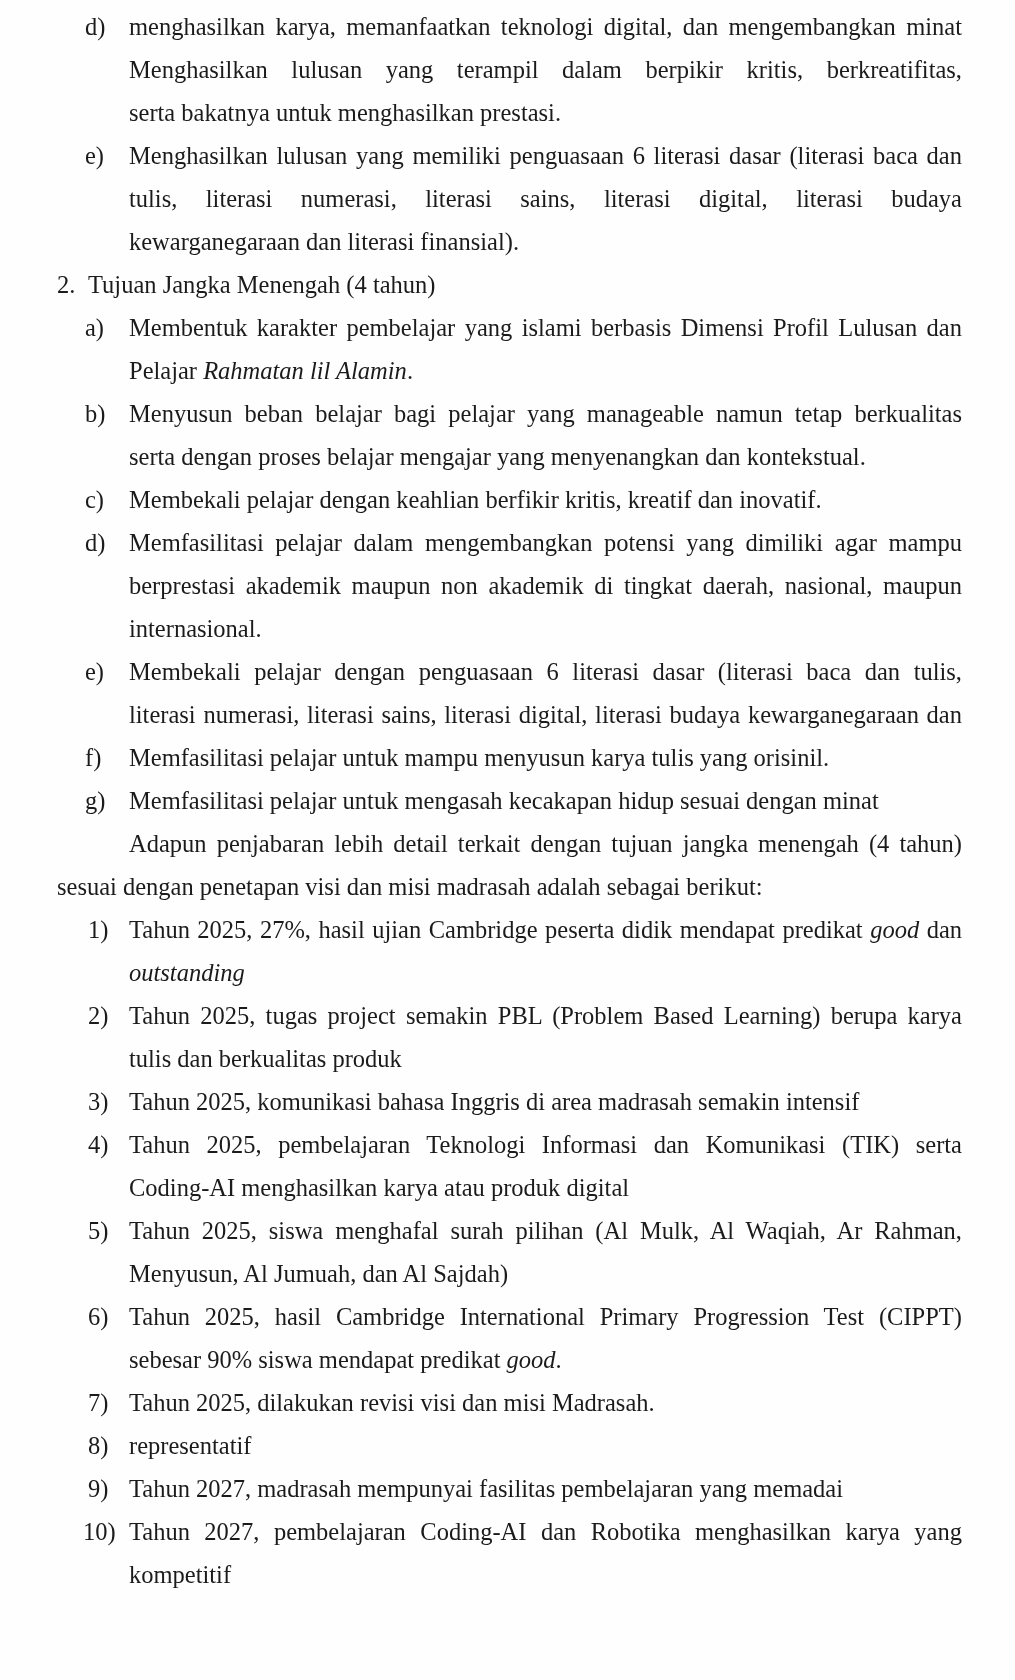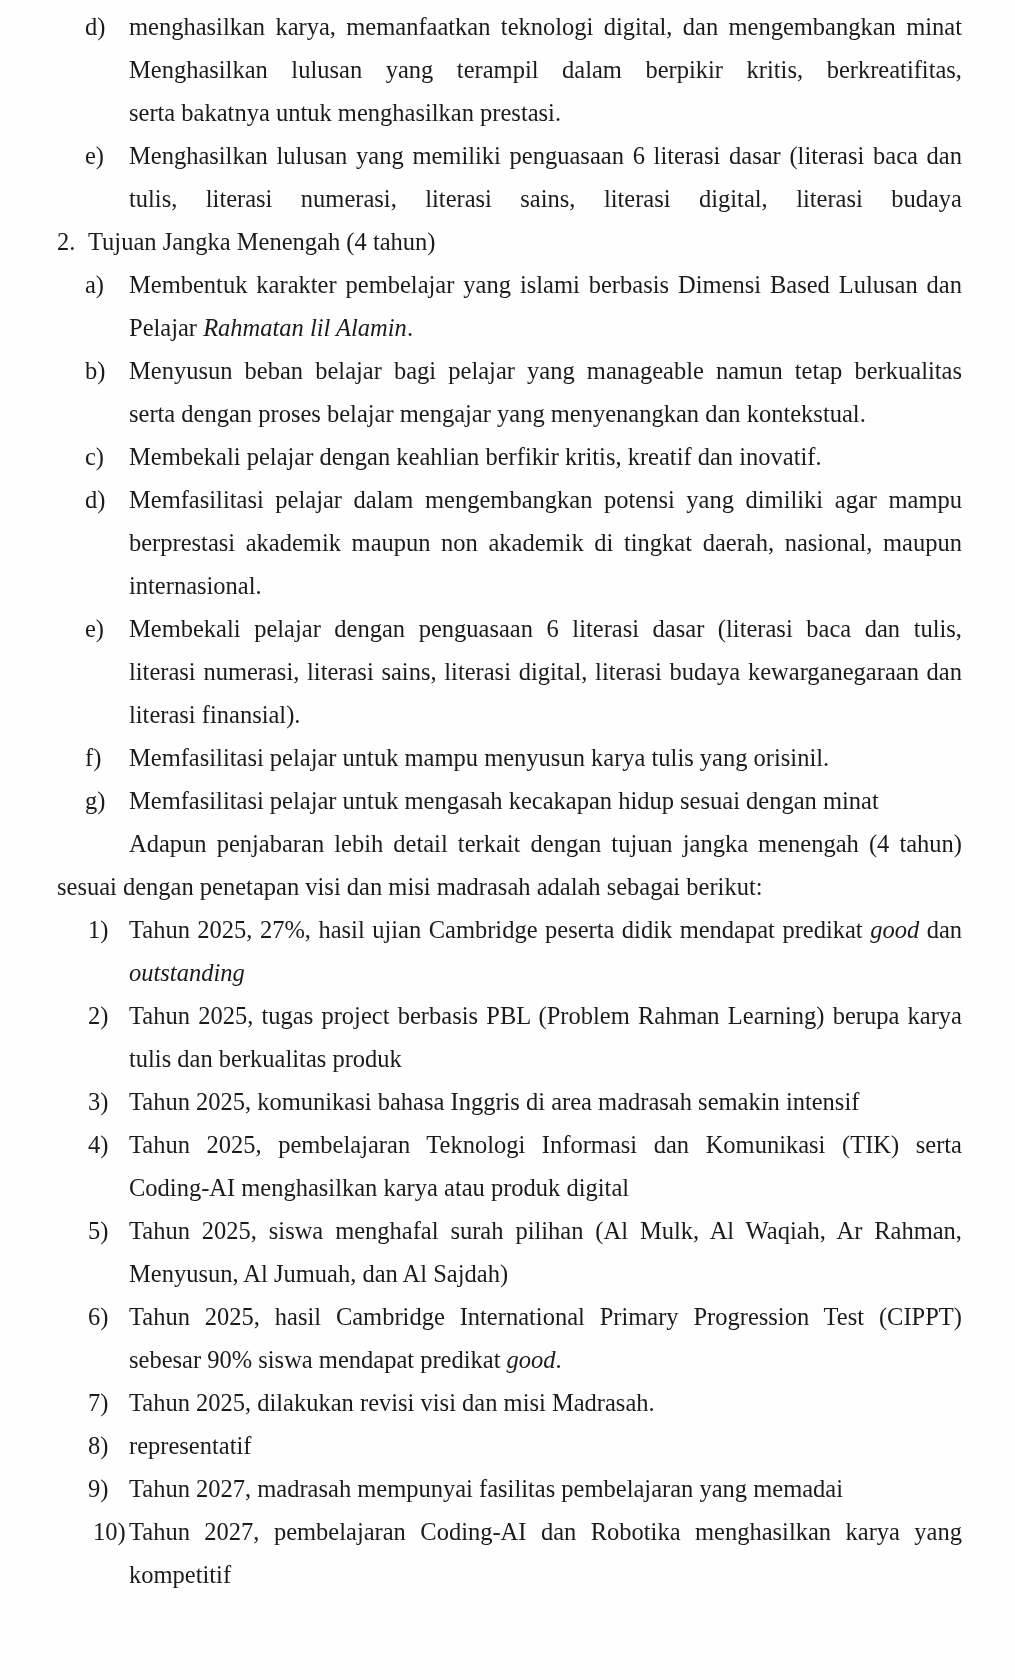--- a/index.html
+++ b/index.html
@@ -23,21 +23,21 @@
     width: 905px;
   }
   .block { position: relative; }
   .block .marker {
     position: absolute; top: 0;
     line-height: 43px;
     white-space: nowrap;
   }
   .letter > .marker  { left: 28px; }
   .number > .marker  { left: 31px; }
-  .number.wide > .marker { left: 36px; }
+  .number.wide > .marker { left: 26px; }
   .heading2 > .marker { left: 0; }
   .line {
     text-align: justify;
     text-align-last: justify;
     height: 43px;
     overflow: hidden;
   }
   .line.last { text-align-last: left; }
   .letter .line, .number .line { padding-left: 72px; }
   .heading2 .line { padding-left: 31px; }
@@ -53,28 +53,29 @@
       <div class="block letter">
         <span class="marker">d)</span>
         <div class="line"><span>menghasilkan karya, memanfaatkan teknologi digital, dan mengembangkan minat</span></div>
         <div class="line"><span>Menghasilkan lulusan yang terampil dalam berpikir kritis, berkreatifitas,</span></div>
         <div class="line last"><span>serta bakatnya untuk menghasilkan prestasi.</span></div>
       </div>
       <div class="block letter">
         <span class="marker">e)</span>
         <div class="line"><span>Menghasilkan lulusan yang memiliki penguasaan 6 literasi dasar (literasi baca dan</span></div>
         <div class="line"><span>tulis, literasi numerasi, literasi sains, literasi digital, literasi budaya</span></div>
+        <div class="line last"><span>kewarganegaraan dan literasi finansial).</span></div>
       </div>
       <div class="block heading2">
         <span class="marker">2.</span>
         <div class="line last"><span>Tujuan Jangka Menengah (4 tahun)</span></div>
       </div>
       <div class="block letter">
         <span class="marker">a)</span>
-        <div class="line"><span>Membentuk karakter pembelajar yang islami berbasis Dimensi Based Lulusan dan</span></div>
+        <div class="line"><span>Membentuk karakter pembelajar yang islami berbasis Dimensi Profil Lulusan dan</span></div>
         <div class="line last"><span>Pelajar </span><em>Rahmatan lil Alamin</em><span>.</span></div>
       </div>
       <div class="block letter">
         <span class="marker">b)</span>
         <div class="line"><span>Menyusun beban belajar bagi pelajar yang manageable namun tetap berkualitas</span></div>
         <div class="line last"><span>serta dengan proses belajar mengajar yang menyenangkan dan kontekstual.</span></div>
       </div>
       <div class="block letter">
         <span class="marker">c)</span>
         <div class="line last"><span>Membekali pelajar dengan keahlian berfikir kritis, kreatif dan inovatif.</span></div>
@@ -82,42 +83,41 @@
       <div class="block letter">
         <span class="marker">d)</span>
         <div class="line"><span>Memfasilitasi pelajar dalam mengembangkan potensi yang dimiliki agar mampu</span></div>
         <div class="line"><span>berprestasi akademik maupun non akademik di tingkat daerah, nasional, maupun</span></div>
         <div class="line last"><span>internasional.</span></div>
       </div>
       <div class="block letter">
         <span class="marker">e)</span>
         <div class="line"><span>Membekali pelajar dengan penguasaan 6 literasi dasar (literasi baca dan tulis,</span></div>
         <div class="line"><span>literasi numerasi, literasi sains, literasi digital, literasi budaya kewarganegaraan dan</span></div>
-        <div class="line last"><span>literasi finansial).</span></div>
       </div>
       <div class="block letter">
         <span class="marker">f)</span>
         <div class="line last"><span>Memfasilitasi pelajar untuk mampu menyusun karya tulis yang orisinil.</span></div>
       </div>
       <div class="block letter">
         <span class="marker">g)</span>
         <div class="line last"><span>Memfasilitasi pelajar untuk mengasah kecakapan hidup sesuai dengan minat</span></div>
       </div>
       <div class="block para">
         <div class="line first-indent"><span>Adapun penjabaran lebih detail terkait dengan tujuan jangka menengah (4 tahun)</span></div>
         <div class="line last"><span>sesuai dengan penetapan visi dan misi madrasah adalah sebagai berikut:</span></div>
       </div>
       <div class="block number">
         <span class="marker">1)</span>
         <div class="line"><span>Tahun 2025, 27%, hasil ujian Cambridge peserta didik mendapat predikat </span><em>good</em><span> dan</span></div>
         <div class="line last"><em>outstanding</em></div>
       </div>
       <div class="block number">
         <span class="marker">2)</span>
-        <div class="line"><span>Tahun 2025, tugas project berbasis PBL (Problem Rahman Learning) berupa karya</span></div>
+        <div class="line"><span>Tahun 2025, tugas project semakin PBL (Problem Based Learning) berupa karya</span></div>
         <div class="line last"><span>tulis dan berkualitas produk</span></div>
       </div>
       <div class="block number">
         <span class="marker">3)</span>
         <div class="line last"><span>Tahun 2025, komunikasi bahasa Inggris di area madrasah semakin intensif</span></div>
       </div>
       <div class="block number">
         <span class="marker">4)</span>
         <div class="line"><span>Tahun 2025, pembelajaran Teknologi Informasi dan Komunikasi (TIK) serta</span></div>
         <div class="line last"><span>Coding-AI menghasilkan karya atau produk digital</span></div>

